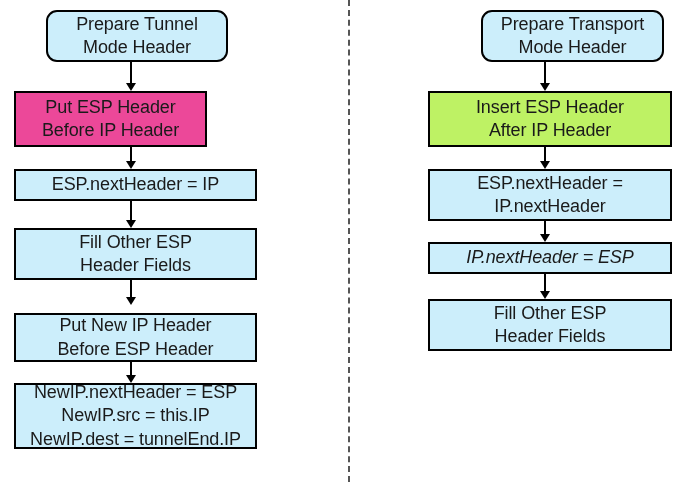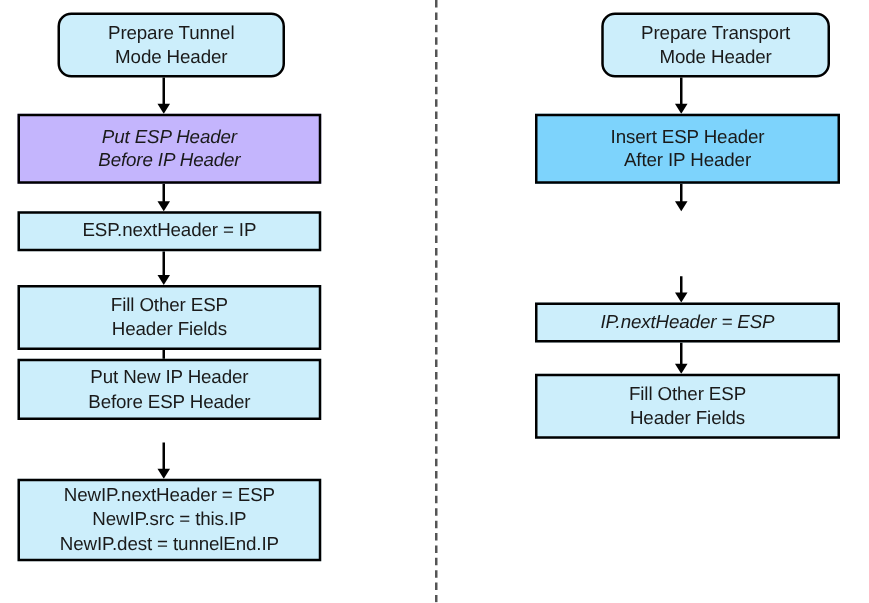--- a/index.html
+++ b/index.html
@@ -29,21 +29,21 @@
   .node {
     position: absolute;
     box-sizing: border-box;
     background: #cceefb;
     border: 2px solid #000000;
     display: flex;
     align-items: center;
     justify-content: center;
     text-align: center;
     color: #1a1a1a;
-    font-size: 15px;
+    font-size: 18px;
     line-height: 1.28;
     letter-spacing: -0.1px;
     white-space: pre-line;
     font-family: "Liberation Sans", sans-serif;
   }
   .node.rounded {
     border-radius: 11px;
   }
   .node-text {
     display: block;
@@ -93,26 +93,26 @@
     <div class="arrow" style="left: 125px; top: 280px; height: 25px;">
       <div class="shaft" style="height: 18px; border-left-color: rgb(0, 0, 0);"></div>
       <div class="head" style="border-top-color: rgb(0, 0, 0);"></div>
     </div>
     <div class="arrow" style="left: 125px; top: 354px; height: 29px;">
       <div class="shaft" style="height: 22px; border-left-color: rgb(0, 0, 0);"></div>
       <div class="head" style="border-top-color: rgb(0, 0, 0);"></div>
     </div>
     <div class="node rounded" style="left: 46px; top: 10px; width: 182px; height: 52px; background: rgb(204, 238, 251); border-color: rgb(0, 0, 0);"><span class="node-text">Prepare Tunnel
 Mode Header</span></div>
-    <div class="node" style="left: 14px; top: 91px; width: 243px; height: 56px; background: #c4b5fd; border-color: rgb(0, 0, 0); font-style: italic;"><span class="node-text">Put ESP Header
+    <div class="node" style="left: 14px; top: 91px; width: 193px; height: 56px; background: #ec4899; border-color: rgb(0, 0, 0);"><span class="node-text">Put ESP Header
 Before IP Header</span></div>
     <div class="node" style="left: 14px; top: 169px; width: 243px; height: 32px; background: rgb(204, 238, 251); border-color: rgb(0, 0, 0);"><span class="node-text">ESP.nextHeader = IP</span></div>
     <div class="node" style="left: 14px; top: 228px; width: 243px; height: 52px; background: rgb(204, 238, 251); border-color: rgb(0, 0, 0);"><span class="node-text">Fill Other ESP
 Header Fields</span></div>
-    <div class="node" style="left: 14px; top: 287px; width: 243px; height: 49px; background: rgb(204, 238, 251); border-color: rgb(0, 0, 0);"><span class="node-text">Put New IP Header
+    <div class="node" style="left: 14px; top: 313px; width: 243px; height: 49px; background: rgb(204, 238, 251); border-color: rgb(0, 0, 0);"><span class="node-text">Put New IP Header
 Before ESP Header</span></div>
     <div class="node" style="left: 14px; top: 383px; width: 243px; height: 66px; background: rgb(204, 238, 251); border-color: rgb(0, 0, 0);"><span class="node-text">NewIP.nextHeader = ESP
 NewIP.src = this.IP
 NewIP.dest = tunnelEnd.IP</span></div>
     <div class="arrow" style="left: 539px; top: 62px; height: 29px;">
       <div class="shaft" style="height: 22px; border-left-color: rgb(0, 0, 0);"></div>
       <div class="head" style="border-top-color: rgb(0, 0, 0);"></div>
     </div>
     <div class="arrow" style="left: 539px; top: 147px; height: 22px;">
       <div class="shaft" style="height: 15px; border-left-color: rgb(0, 0, 0);"></div>
@@ -121,18 +121,20 @@
     <div class="arrow" style="left: 539px; top: 221px; height: 21px;">
       <div class="shaft" style="height: 14px; border-left-color: rgb(0, 0, 0);"></div>
       <div class="head" style="border-top-color: rgb(0, 0, 0);"></div>
     </div>
     <div class="arrow" style="left: 539px; top: 274px; height: 25px;">
       <div class="shaft" style="height: 18px; border-left-color: rgb(0, 0, 0);"></div>
       <div class="head" style="border-top-color: rgb(0, 0, 0);"></div>
     </div>
     <div class="node rounded" style="left: 481px; top: 10px; width: 183px; height: 52px; background: rgb(204, 238, 251); border-color: rgb(0, 0, 0);"><span class="node-text">Prepare Transport
 Mode Header</span></div>
-    <div class="node" style="left: 428px; top: 91px; width: 244px; height: 56px; background: #7dd3fc; border-color: rgb(0, 0, 0);"><span class="node-text">Insert ESP Header
+    <div class="node" style="left: 428px; top: 91px; width: 244px; height: 56px; background: #bef264; border-color: rgb(0, 0, 0);"><span class="node-text">Insert ESP Header
 After IP Header</span></div>
+    <div class="node" style="left: 428px; top: 169px; width: 244px; height: 52px; background: rgb(204, 238, 251); border-color: rgb(0, 0, 0);"><span class="node-text">ESP.nextHeader =
+IP.nextHeader</span></div>
     <div class="node" style="left: 428px; top: 242px; width: 244px; height: 32px; background: rgb(204, 238, 251); border-color: rgb(0, 0, 0); font-style: italic;"><span class="node-text">IP.nextHeader = ESP</span></div>
     <div class="node" style="left: 428px; top: 299px; width: 244px; height: 52px; background: rgb(204, 238, 251); border-color: rgb(0, 0, 0);"><span class="node-text">Fill Other ESP
 Header Fields</span></div>
   </div>
 
 </body></html>

